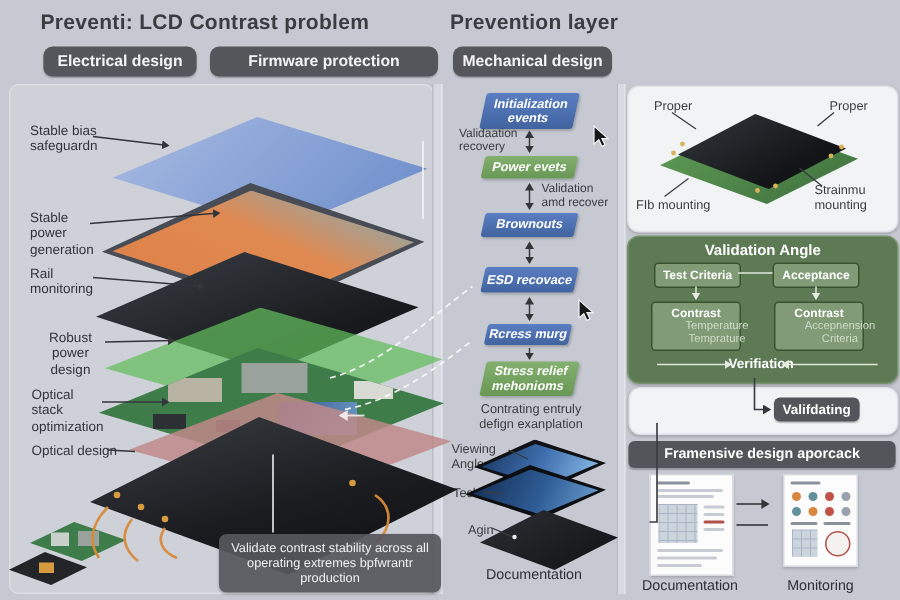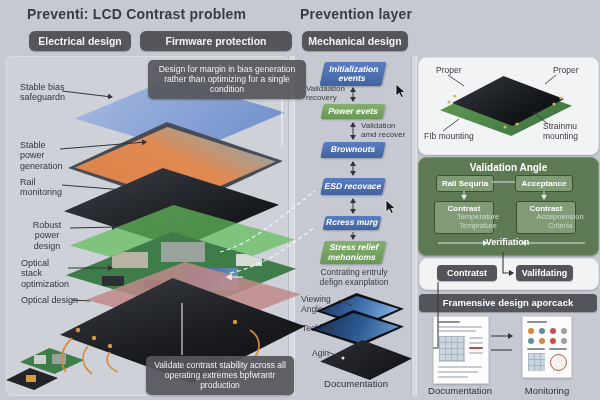--- a/index.html
+++ b/index.html
@@ -76,21 +76,20 @@
     <div class="abs" style="left:20px;top:7px;width:10px;height:7px;background:#d79b3f;"></div>
   </div>
 
   <div class="abs llabel" style="left:20px;top:82px;width:48px;">Stable bias safeguardn</div>
   <div class="abs llabel" style="left:20px;top:140px;width:48px;">Stable power generation</div>
   <div class="abs llabel" style="left:20px;top:177px;width:48px;">Rail monitoring</div>
   <div class="abs llabel" style="left:21px;top:220px;width:52px;text-align:center;">Robust power design</div>
   <div class="abs llabel" style="left:21px;top:258px;width:50px;">Optical stack optimization</div>
   <div class="abs llabel" style="left:21px;top:295px;width:62px;">Optical design</div>
 
-  <div class="abs tip" style="left:148px;top:60px;width:146px;z-index:45;">Design for margin in bias generation rather than optimizing for a single condition</div>
   <div class="abs tip" style="left:146px;top:356px;width:136px;z-index:45;">Validate contrast stability across all operating extremes bpfwrantr production</div>
 
   <div class="abs title" style="left:300px;top:6px;">Prevention layer</div>
   <div class="abs pill" style="left:302px;top:31px;width:106px;">Mechanical design</div>
 
   <div class="fbox fblue" style="top:62px;height:24px;">Initialization events</div>
   <div class="abs slab" style="left:306px;top:84px;width:40px;">Validaation recovery</div>
   <div class="fbox fgreen" style="top:104px;height:15px;">Power evets</div>
   <div class="abs slab" style="left:361px;top:121px;width:46px;">Validation amd recover</div>
   <div class="fbox fblue" style="top:142px;height:16px;">Brownouts</div>
@@ -117,34 +116,33 @@
   <div class="abs diamond" style="left:440px;top:80px;width:132px;height:56px;background:linear-gradient(150deg,#63a058,#3c6e3c);z-index:12;"></div>
   <div class="abs diamond" style="left:452px;top:76px;width:112px;height:50px;background:linear-gradient(150deg,#33373c,#121417 70%);z-index:13;"></div>
   <div class="abs slab" style="left:436px;top:66px;font-size:8.5px;z-index:14;">Proper</div>
   <div class="abs slab" style="left:553px;top:66px;font-size:8.5px;z-index:14;">Proper</div>
   <div class="abs slab" style="left:424px;top:132px;width:56px;font-size:8.5px;z-index:14;">FIb mounting</div>
   <div class="abs slab" style="left:543px;top:122px;width:50px;font-size:8.5px;z-index:14;">Strainmu mounting</div>
 
   <div class="abs vpanel" style="left:418px;top:157px;width:179px;height:97px;">
     <div style="text-align:center;color:#fff;font-weight:bold;font-size:10px;margin-top:4px;">Validation Angle</div>
   </div>
-  <div class="vbox" style="left:436px;top:175px;width:56px;height:15px;">Rail Sequria</div>
+  <div class="vbox" style="left:436px;top:175px;width:56px;height:15px;">Test Criteria</div>
   <div class="vbox" style="left:515px;top:175px;width:56px;height:15px;">Acceptance</div>
   <div class="vbox" style="left:434px;top:201px;width:58px;height:31px;">
     <span>Contrast</span>
     <span class="vsub">Temperature Temprature</span>
   </div>
   <div class="vbox" style="left:516px;top:201px;width:58px;height:31px;">
     <span>Contrast</span>
     <span class="vsub">Accepnension Criteria</span>
   </div>
   <div class="abs" style="left:418px;top:237px;width:179px;text-align:center;color:#fff;font-weight:bold;font-size:9px;">Verifiation</div>
 
   <div class="abs wpanel" style="left:419px;top:258px;width:178px;height:30px;"></div>
-  <div class="dkbox" style="left:437px;top:265px;width:60px;height:16px;line-height:16px;">Contratst</div>
   <div class="dkbox" style="left:516px;top:265px;width:57px;height:16px;line-height:16px;">Valifdating</div>
 
   <div class="dkbox" style="left:419px;top:294px;width:178px;height:18px;line-height:18px;font-size:9.5px;">Framensive design aporcack</div>
 
   <div class="abs doc" style="left:433px;top:316px;width:54px;height:66px;">
     <div class="dline" style="left:4px;top:4px;width:22px;background:#8b919b;"></div>
     <div class="dline" style="left:4px;top:9px;width:44px;"></div>
     <div class="dline" style="left:4px;top:13px;width:38px;"></div>
     <div class="abs grid" style="left:5px;top:19px;width:26px;height:26px;"></div>
     <div class="dline" style="left:35px;top:20px;width:14px;"></div>

